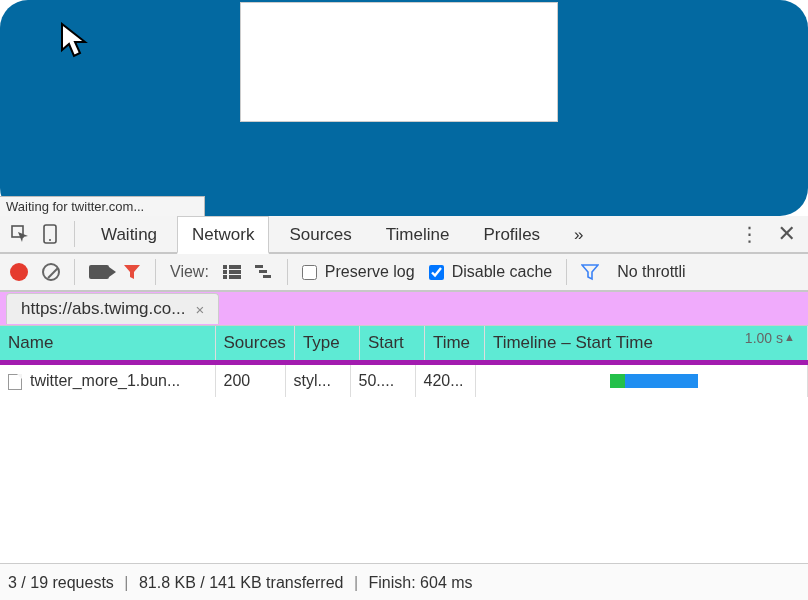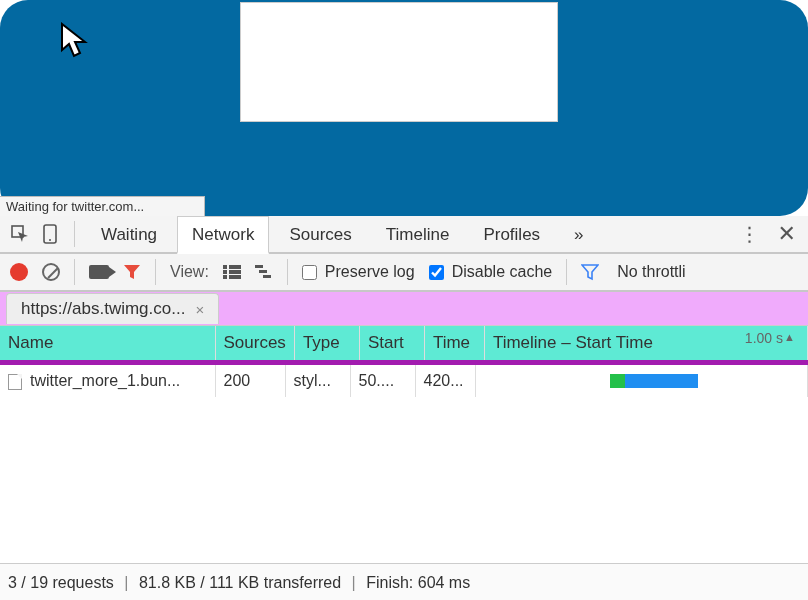--- a/index.html
+++ b/index.html
@@ -373,16 +373,16 @@
             </div>
           </td>
         </tr>
       </tbody>
 </table>
 </div>
 
 <div class="footer">
   <span>3 / 19 requests</span>
   <span class="fsep">|</span>
-  <span>81.8 KB / 111 KB transferred</span>
+  <span>81.8 KB / 141 KB transferred</span>
   <span class="fsep">|</span>
   <span>Finish: 604 ms</span>
 </div>
 
 </body></html>

